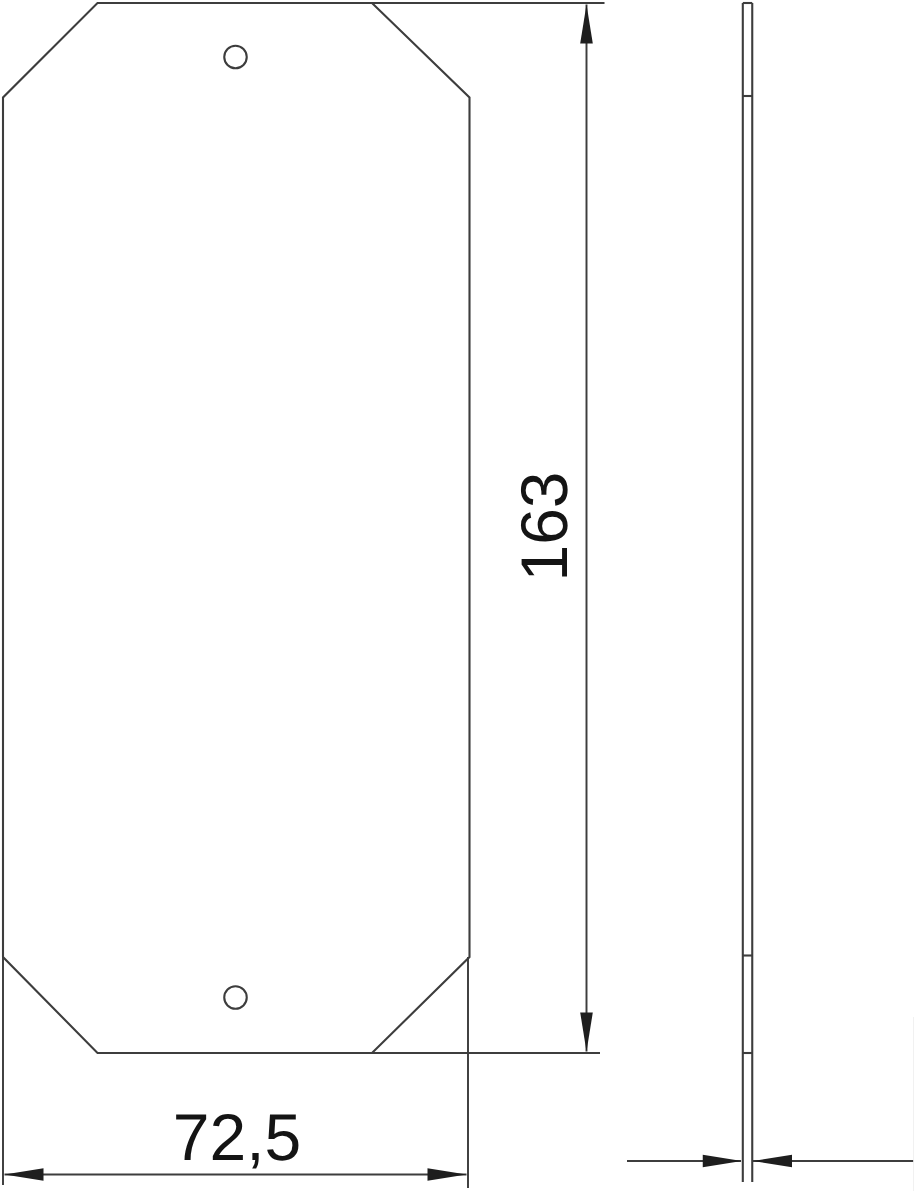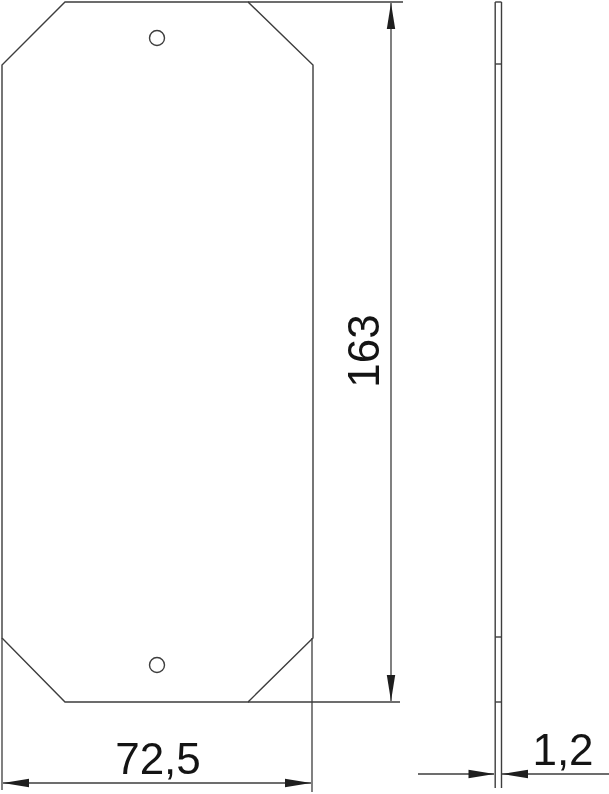--- a/index.html
+++ b/index.html
@@ -65,15 +65,14 @@
     <line class="thin" x1="418" y1="774" x2="494" y2="774"></line>
     <line class="thin" x1="502" y1="774" x2="609" y2="774"></line>
     <path class="arrow" d="M494.5,774 L468.5,769.8 L468.5,778.2 Z"></path>
     <path class="arrow" d="M502,774 L528,769.8 L528,778.2 Z"></path>
   </svg>
 
   <div class="dim-label rotated" style="left:364px;top:351px;">163</div>
 
   <div class="dim-label" style="left:158px;top:759px;">72,5</div>
 
-  <div class="dim-label" style="left:563px;top:750px;">1,2</div>
 
 </div>
 
 </body></html>

